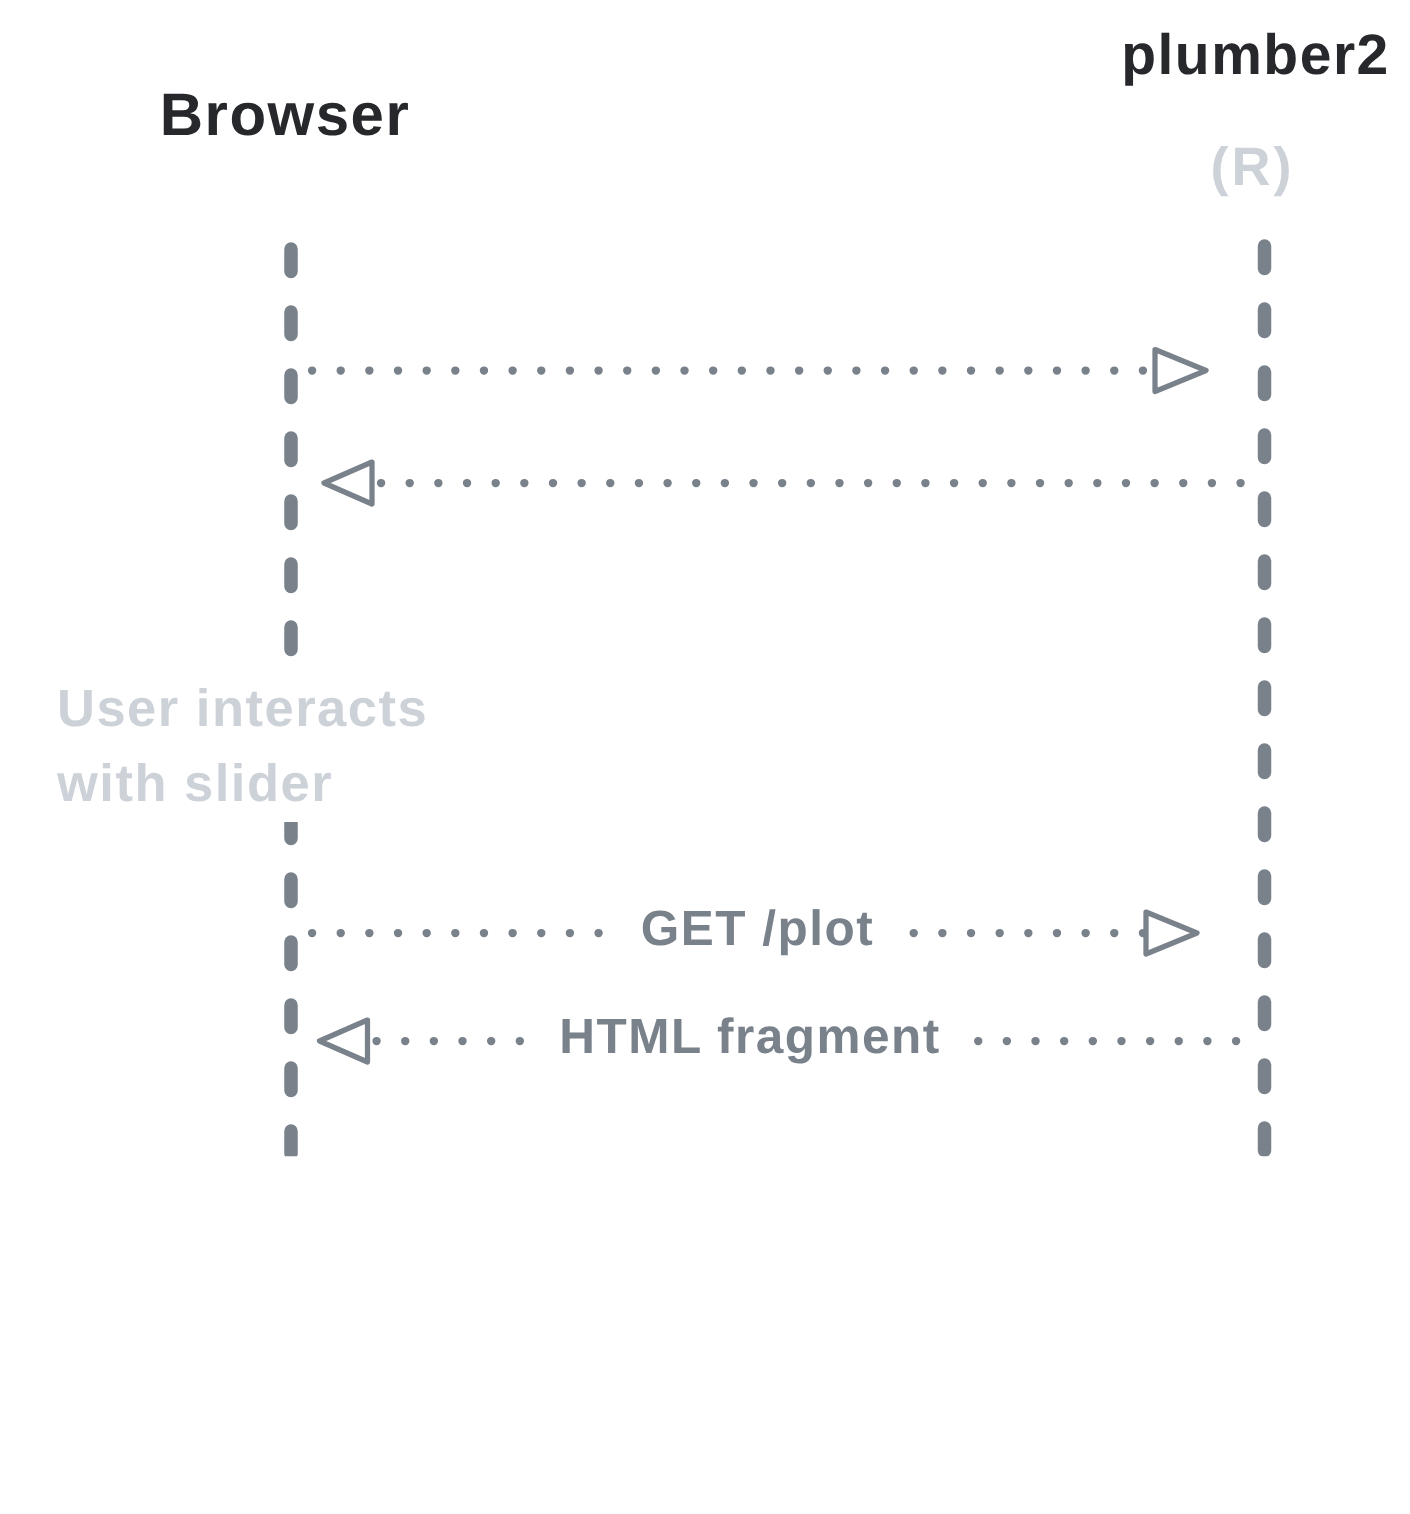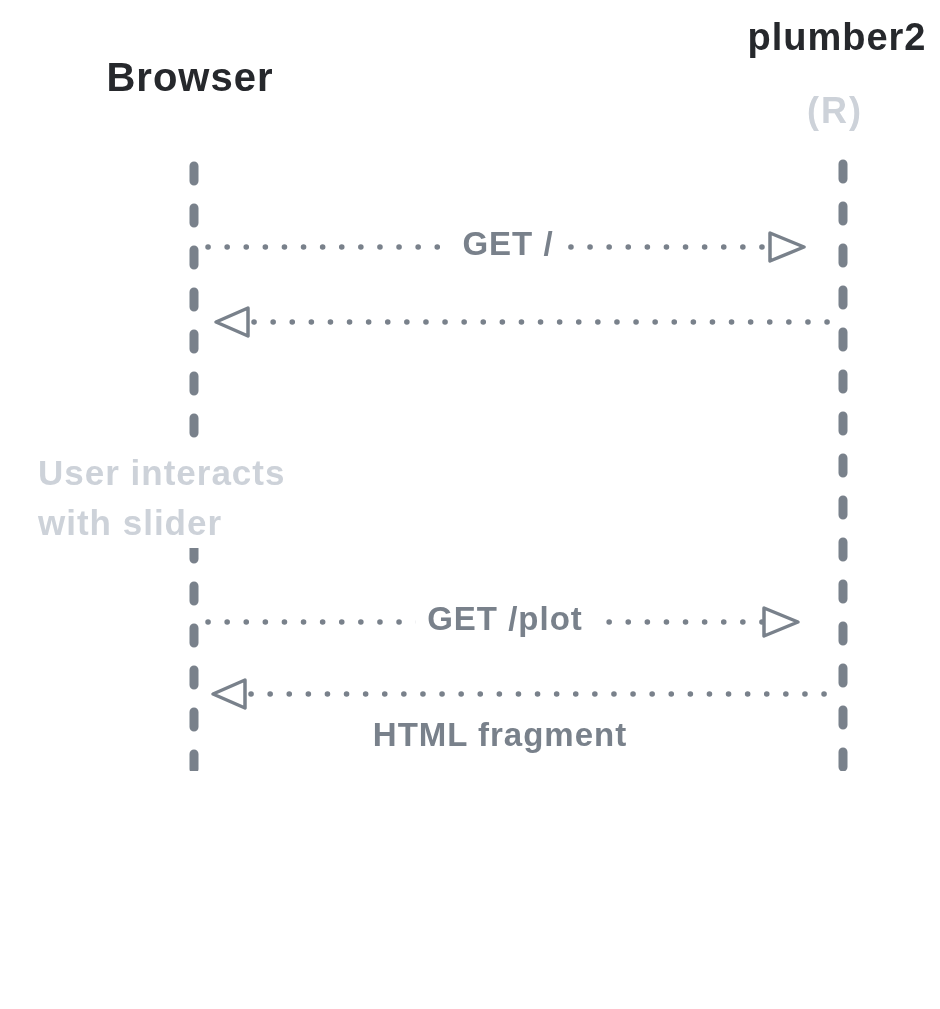--- a/index.html
+++ b/index.html
@@ -46,21 +46,20 @@
 
   <div class="actor actor-browser">Browser</div>
   <div class="actor actor-plumber">plumber2</div>
   <div class="actor-sub">(R)</div>
 
   <div class="arrow" style="left:198px; top:217px; width:612px;">
     <svg width="612" height="60">
       <line x1="10" y1="30" x2="570" y2="30" stroke="#79818b" stroke-width="5.5" stroke-linecap="round" stroke-dasharray="0.1 19"></line>
       <polygon points="572,16 606,30 572,44" fill="#ffffff" stroke="#79818b" stroke-width="3.5" stroke-linejoin="round"></polygon>
     </svg>
-    <span class="msg-label" style="left:310px;">GET /</span>
   </div>
 
   <div class="arrow" style="left:206px; top:292px; width:630px;">
     <svg width="630" height="60">
       <polygon points="42,16 10,30 42,44" fill="#ffffff" stroke="#79818b" stroke-width="3.5" stroke-linejoin="round"></polygon>
       <line x1="48" y1="30" x2="624" y2="30" stroke="#79818b" stroke-width="5.5" stroke-linecap="round" stroke-dasharray="0.1 19"></line>
     </svg>
   </div>
 
   <div class="note note1">
@@ -74,17 +73,17 @@
       <polygon points="566,16 600,30 566,44" fill="#ffffff" stroke="#79818b" stroke-width="3.5" stroke-linejoin="round"></polygon>
     </svg>
     <span class="msg-label" style="left:307px;">GET /plot</span>
   </div>
 
   <div class="arrow" style="left:203px; top:664px; width:633px;">
     <svg width="633" height="60">
       <polygon points="42,16 10,30 42,44" fill="#ffffff" stroke="#79818b" stroke-width="3.5" stroke-linejoin="round"></polygon>
       <line x1="48" y1="30" x2="627" y2="30" stroke="#79818b" stroke-width="5.5" stroke-linecap="round" stroke-dasharray="0.1 19"></line>
     </svg>
-    <span class="msg-label" style="left:297px;margin-top:44px;">HTML fragment</span>
+    <span class="msg-label" style="left:297px;">HTML fragment</span>
   </div>
 
 
 </div>
 
 </body></html>

